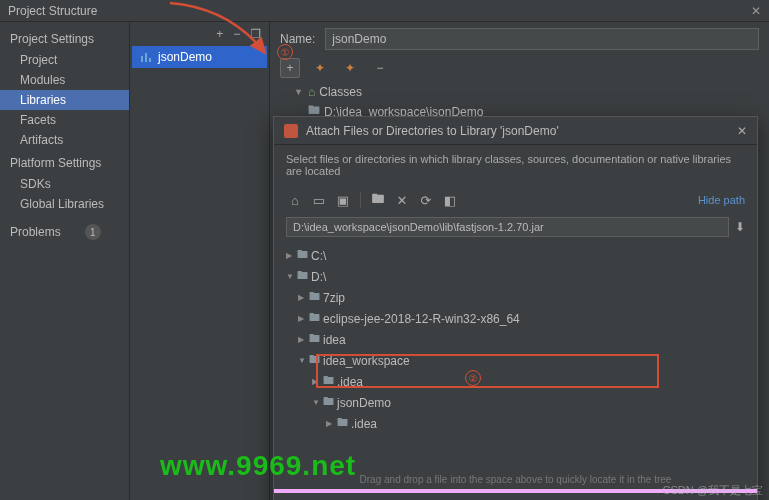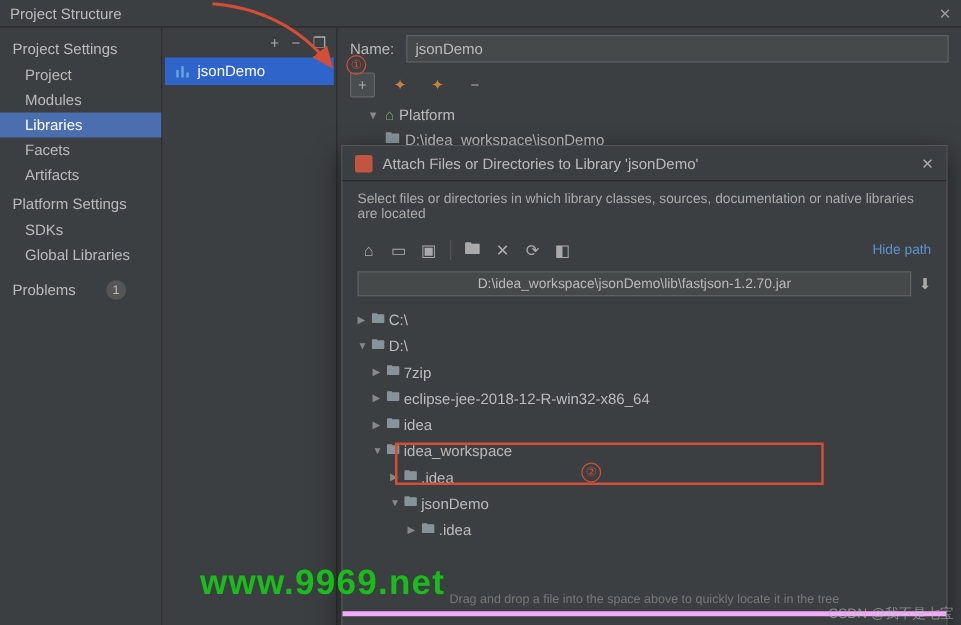--- a/index.html
+++ b/index.html
@@ -41,21 +41,21 @@
     .dialog { position:absolute; left:273px; top:116px; width:485px; height:416px; background:#3c3f41; border:1px solid #555; box-shadow:0 6px 20px rgba(0,0,0,0.5); display:flex; flex-direction:column; }
     .dlg-title { height:28px; background:#3c3f41; display:flex; align-items:center; padding:0 10px; border-bottom:1px solid #2b2b2b; }
     .dlg-title .ico { width:14px; height:14px; background:#c1553f; margin-right:8px; border-radius:2px; }
     .dlg-title .x { margin-left:auto; color:#aaa; cursor:pointer; }
     .dlg-sub { padding:8px 12px 10px; color:#aaa; font-size:11px; }
     .dlg-toolbar { display:flex; align-items:center; gap:6px; padding:2px 12px 6px; }
     .dlg-toolbar .tb { color:#aaa; cursor:pointer; width:18px; text-align:center; font-size:13px; }
     .dlg-toolbar .tb.sep { border-left:1px solid #555; height:16px; width:1px; margin:0 2px; }
     .hide-path { margin-left:auto; color:#5b93cf; cursor:pointer; font-size:11px; }
     .path-row { display:flex; align-items:center; gap:6px; padding:0 12px 6px; }
-    .path-input { flex:1; background:#45494a; border:1px solid #5e6060; color:#bbb; padding:3px 6px; font-size:11px;text-align:center; }
+    .path-input { flex:1; background:#45494a; border:1px solid #5e6060; color:#bbb; padding:3px 6px; font-size:11px; }
     .dl-icon { color:#aaa; cursor:pointer; }
     
     .file-tree { flex:1; overflow:auto; padding:2px 0; font-size:12px; }
     .ft-row { display:flex; align-items:center; gap:3px; padding:1px 0 1px 12px; white-space:nowrap; }
     .ft-row .tri { color:#888; font-size:8px; width:8px; }
     .ft-row .fld { color:#87939a; font-size:11px; }
     .pad1{padding-left:24px;} .pad2{padding-left:38px;} .pad3{padding-left:52px;}
     
     .drop-hint { text-align:center; color:#777; font-size:10px; padding:4px 0; }
     .dlg-buttons { display:flex; justify-content:flex-end; gap:8px; padding:8px 12px; border-top:4px solid #f0abfc; }
@@ -123,21 +123,21 @@
     <div class="right-toolbar">
       <div class="tool-btn add">+</div>
       <div class="tool-btn" style="color:#c97f3e;">✦</div>
       <div class="tool-btn" style="color:#c97f3e;">✦</div>
       <div class="tool-btn">−</div>
     </div>
     <div class="tree-block">
       <div class="tree-row indent1">
         <span class="tri">▼</span>
         <span style="color:#7fa66f;">⌂</span>
-        <span>Platform</span>
+        <span>Classes</span>
       </div>
       <div class="tree-row indent2">
         <span class="folder-icon">🖿</span>
         <span>D:\idea_workspace\jsonDemo</span>
       </div>
     </div>
   </div>
 </div>
 
 <svg class="arrow">

